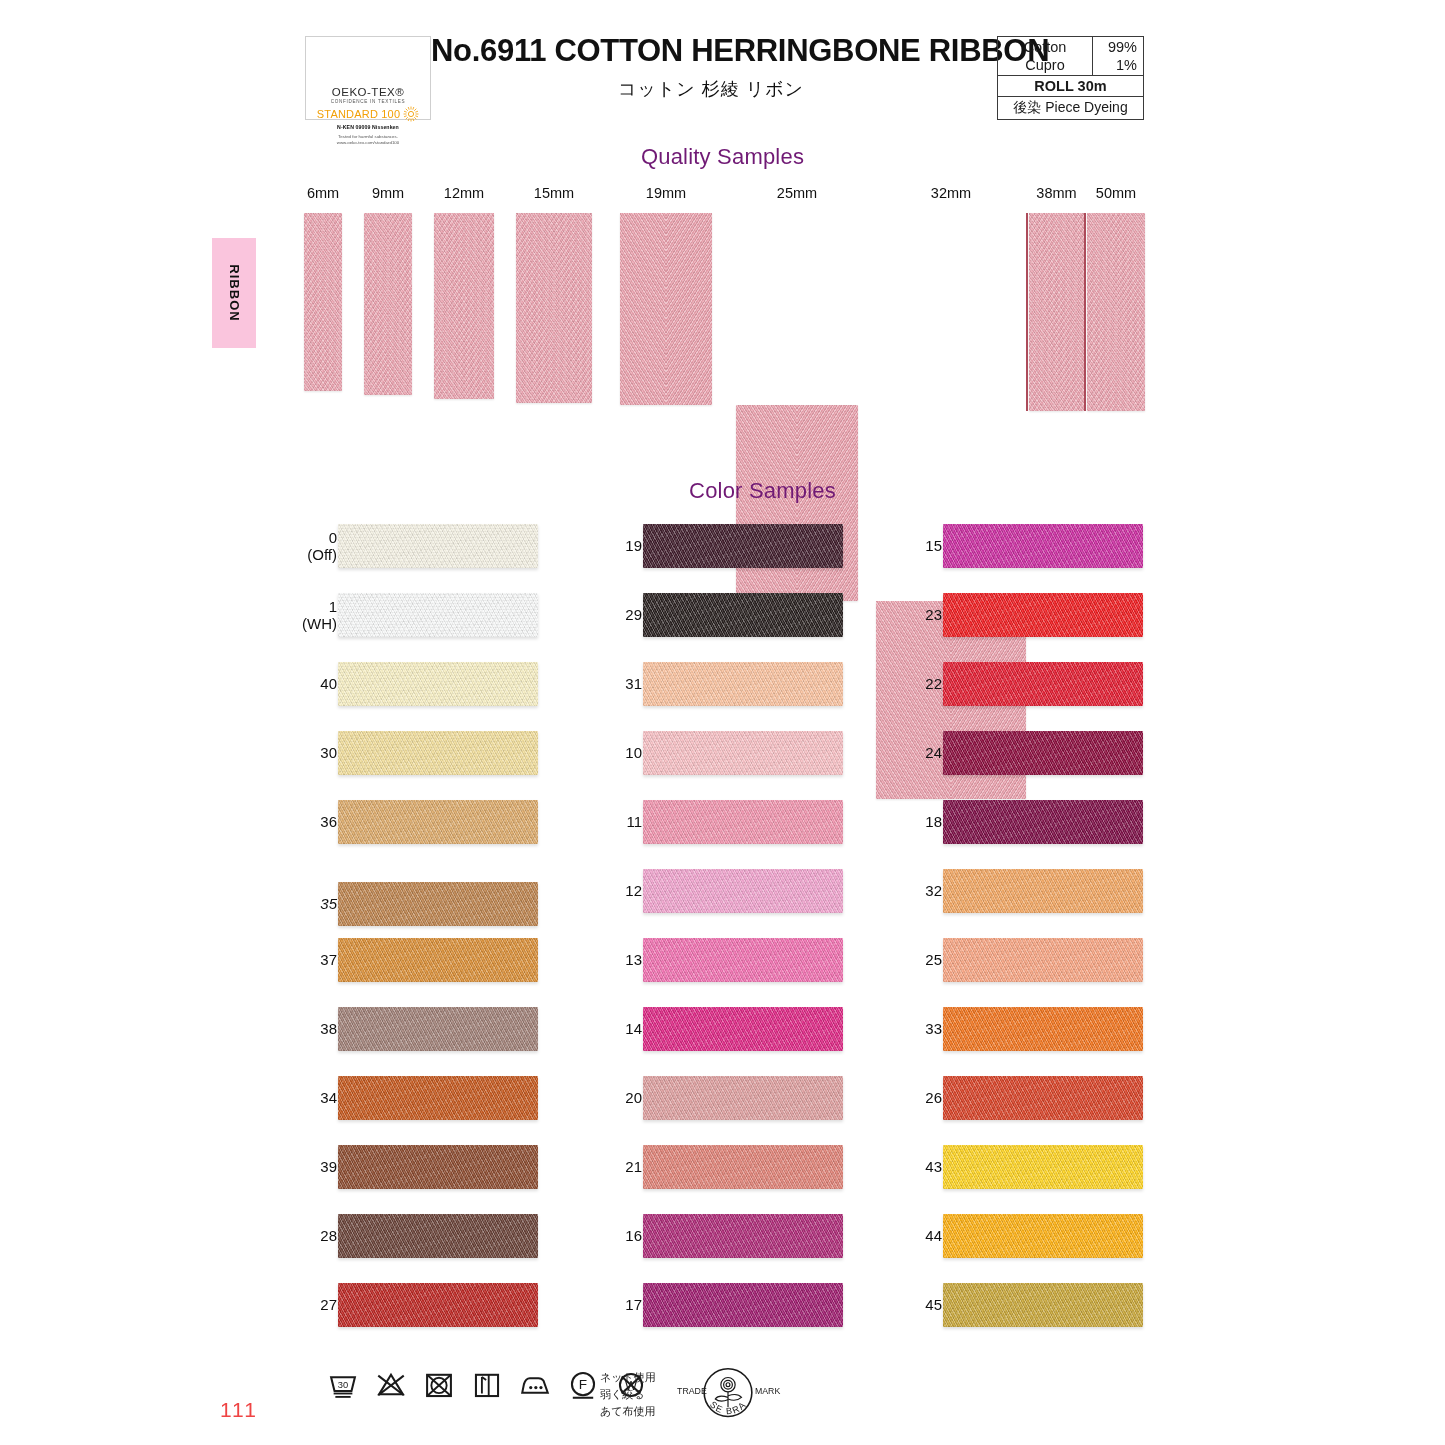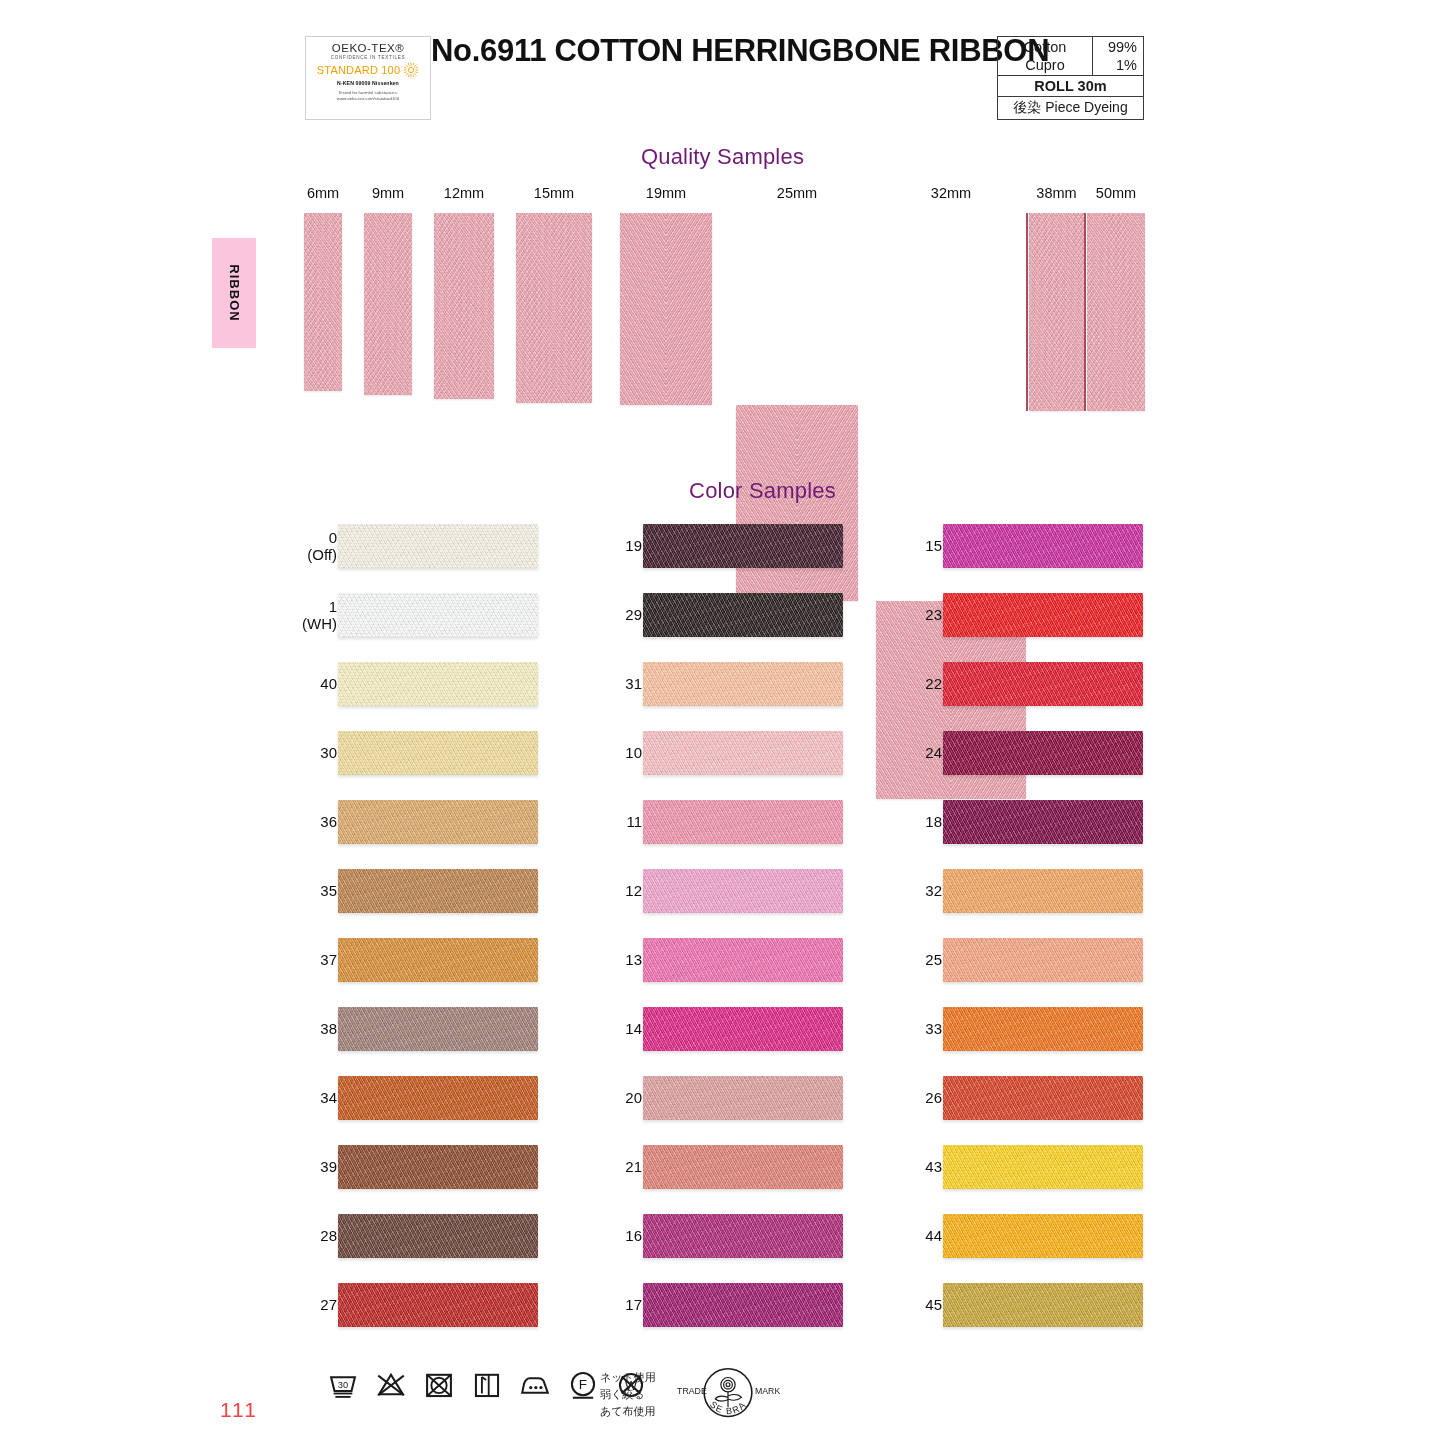--- a/index.html
+++ b/index.html
@@ -14,21 +14,21 @@
   .page{position:absolute;inset:0;}
 
   
   .header{position:absolute;left:305px;top:34px;width:840px;height:100px;}
   .oeko{
     position:absolute;left:0;top:2px;width:126px;height:84px;
     border:1px solid #cfcfcf;background:#fff;
     display:flex;flex-direction:column;align-items:center;justify-content:flex-start;
     padding-top:5px;box-sizing:border-box;
   }
-  .oeko-l1{font-size:11.5px;letter-spacing:.5px;color:#2a2a2a;font-weight:400;}
+  .oeko-l1{font-size:11.5px;letter-spacing:.5px;color:#2a2a2a;font-weight:400;margin-top:44px;}
   .oeko-l2{font-size:4.6px;letter-spacing:.7px;color:#555;margin-top:1px;}
   .oeko-l3row{display:flex;align-items:center;gap:3px;margin-top:2px;}
   .oeko-l3{font-size:11px;color:#f2a007;font-weight:400;letter-spacing:.2px;}
   .sunburst{width:16px;height:16px;position:relative;flex:0 0 auto;}
   .oeko-l4{font-size:5.2px;color:#111;font-weight:bold;margin-top:2px;letter-spacing:.1px;}
   .oeko-l5{font-size:4.4px;color:#555;margin-top:4px;}
   .oeko-l6{font-size:4.4px;color:#555;margin-top:1px;}
 
   .title-wrap{position:absolute;left:126px;top:0;width:560px;text-align:center;}
   .title-main{
@@ -202,20 +202,21 @@
           </svg>
         </span>
       </div>
       <div class="oeko-l4">N-KEN 09009 Nissenken</div>
       <div class="oeko-l5">Tested for harmful substances.</div>
       <div class="oeko-l6">www.oeko-tex.com/standard100</div>
     </div>
 
     <div class="title-wrap">
       <div class="title-main">No.6911 COTTON HERRINGBONE RIBBON</div>
+      <div class="title-sub">コットン 杉綾 リボン</div>
     </div>
 
     <div class="spec">
       <div class="spec-row">
         <div class="spec-fiber">
           <div class="spec-half">Cotton</div>
           <div class="spec-half">Cupro</div>
         </div>
         <div class="spec-pct">
           <div class="spec-half">99%</div>
@@ -293,21 +294,21 @@
           <div class="sw-chip" style="background-color: rgb(240, 221, 157);">
             <div class="tex"></div>
           </div>
         </div>
         <div class="sw-row" style="top: 276px;">
           <div class="sw-code">36</div>
           <div class="sw-chip" style="background-color: rgb(219, 170, 108);">
             <div class="tex"></div>
           </div>
         </div>
-        <div class="sw-row" style="top: 345px;">
+        <div class="sw-row" style="top: 358px; font-style: italic;">
           <div class="sw-code">35</div>
           <div class="sw-chip" style="background-color: rgb(188, 132, 80);">
             <div class="tex"></div>
           </div>
         </div>
         <div class="sw-row" style="top: 414px;">
           <div class="sw-code">37</div>
           <div class="sw-chip" style="background-color: rgb(216, 143, 58);">
             <div class="tex"></div>
           </div>

